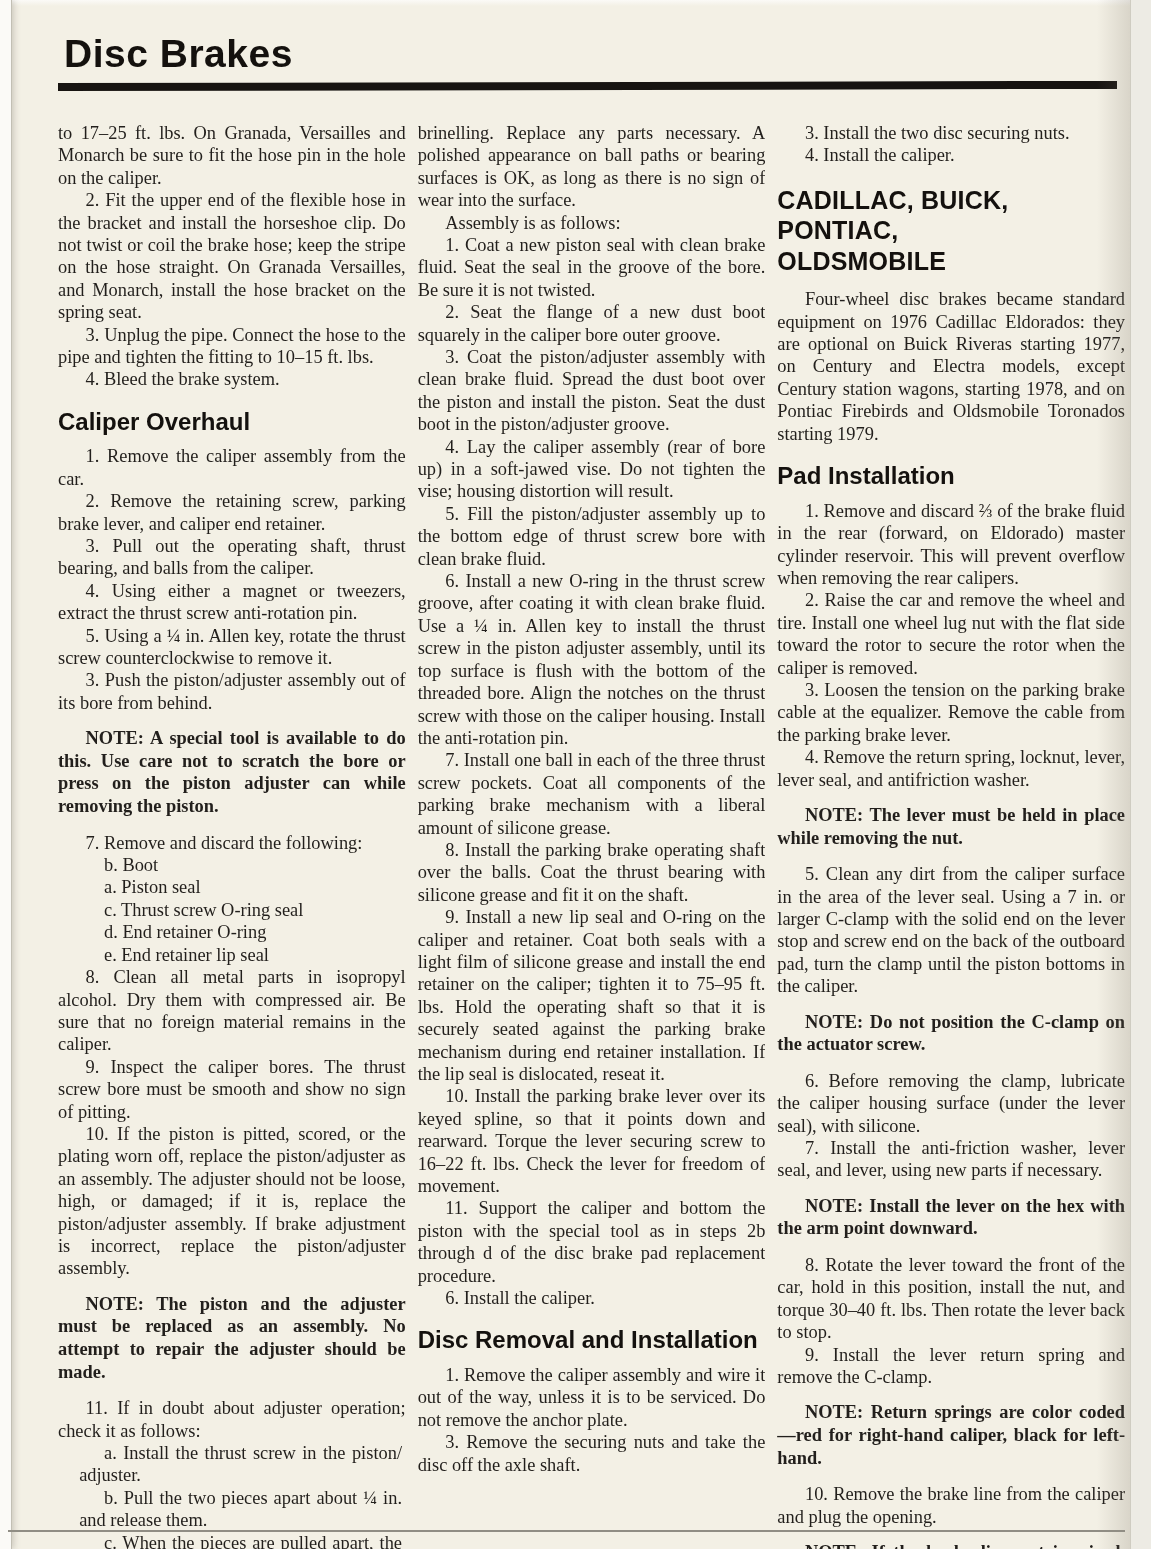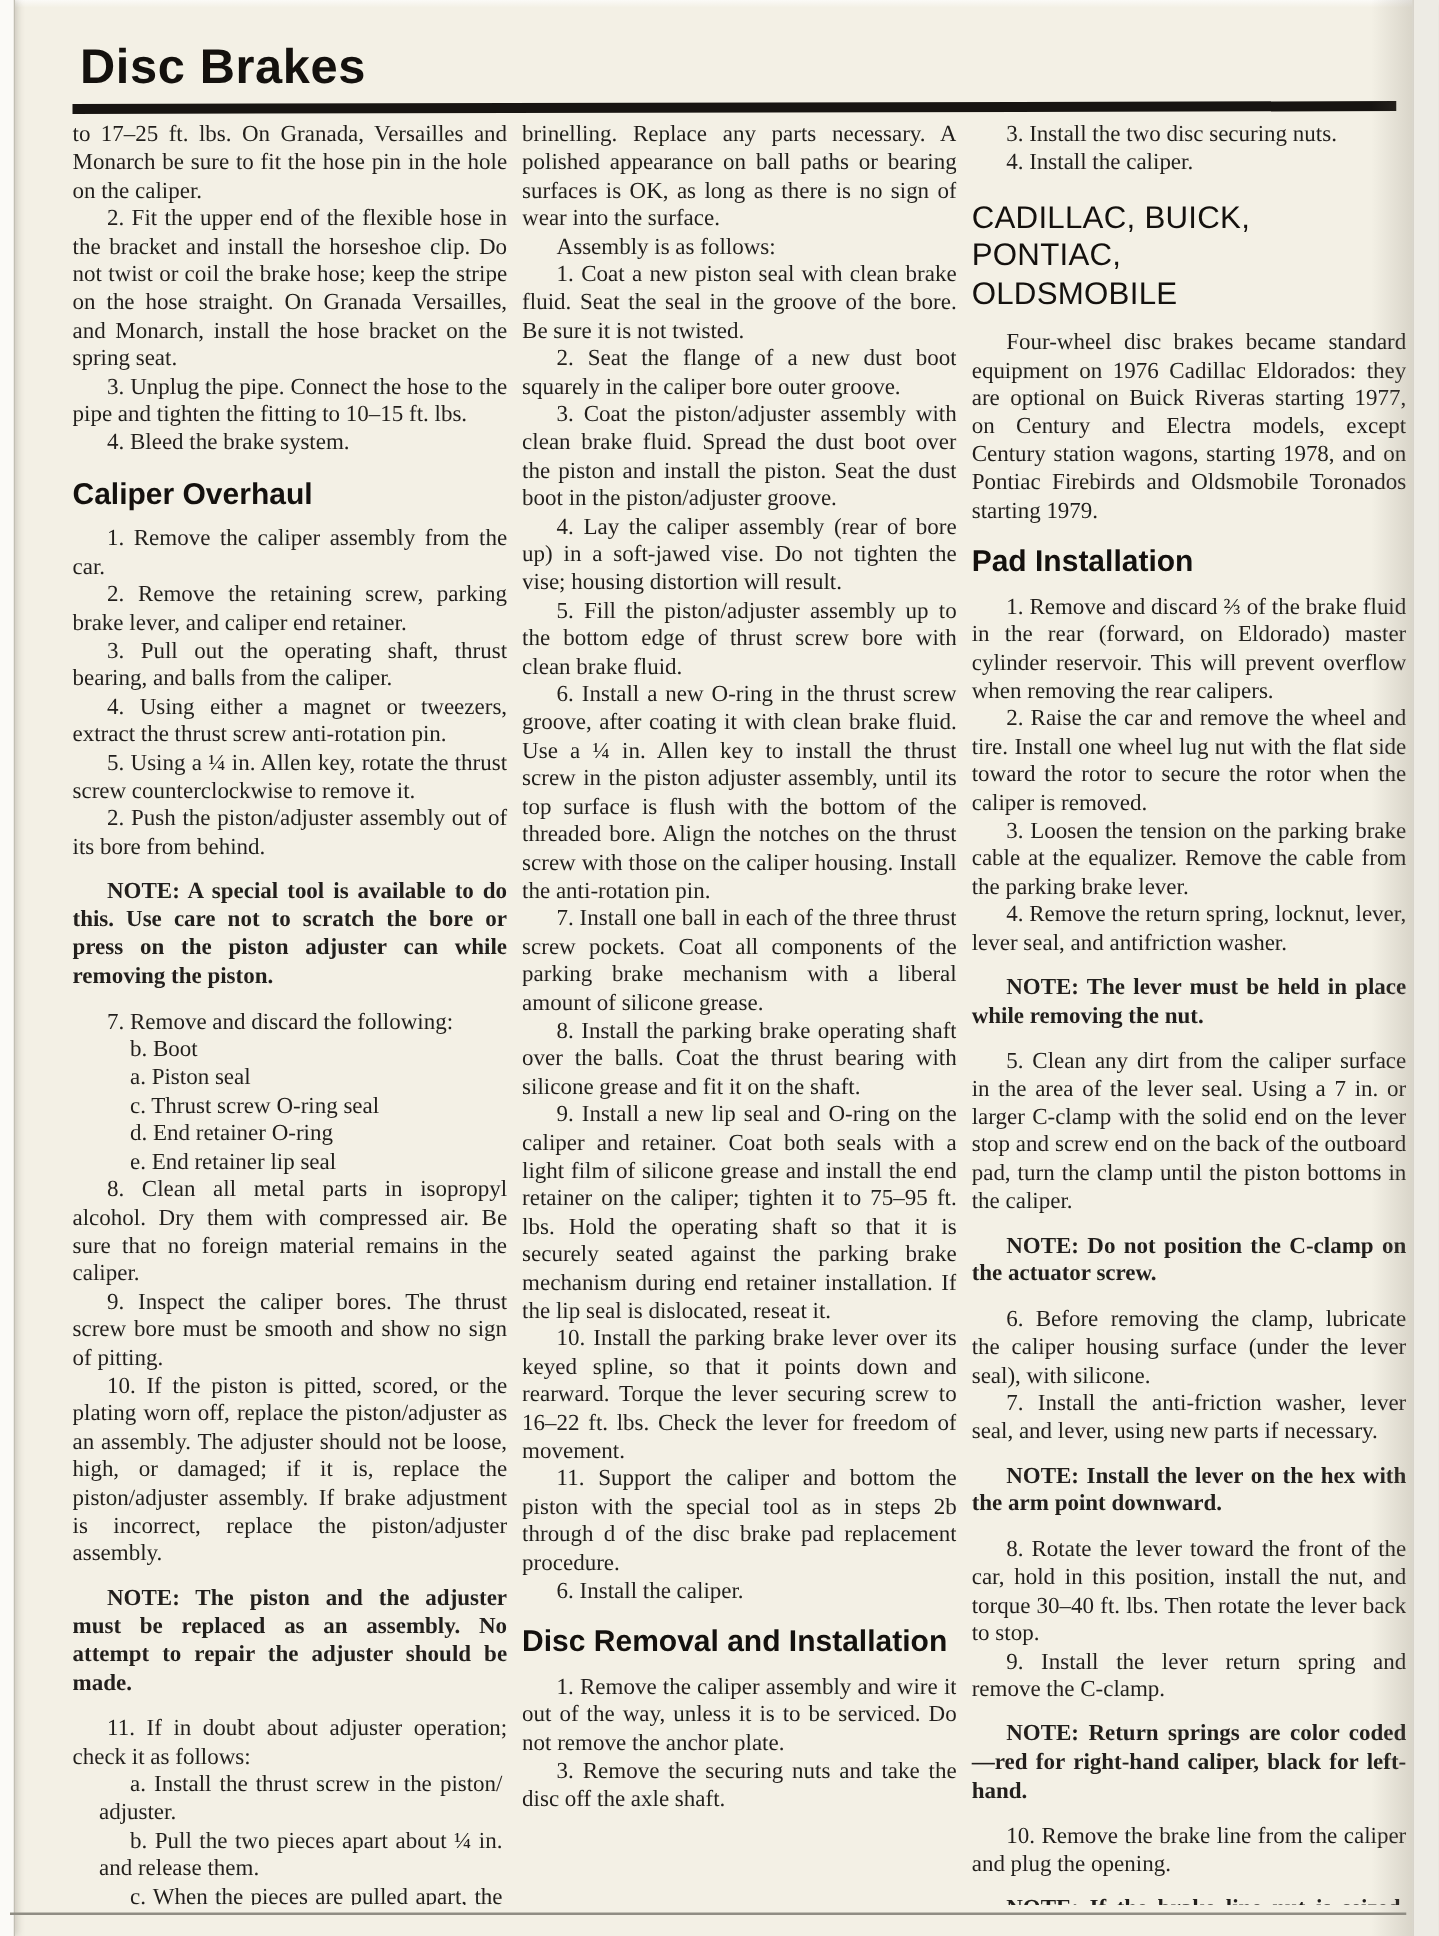--- a/index.html
+++ b/index.html
@@ -54,21 +54,21 @@
   .title-rule{
     margin-top:7px;
     height:8px;width:1059px;
     background:#171411;
     transform:rotate(-0.12deg);
   }
 
   .columns{
     display:flex;
     gap:12px;
-    margin-top:6px;
+    margin-top:32px;
     height:1428px;
     overflow:hidden;
   }
   .col{
     width:349px;
     height:100%;
     overflow:hidden;
   }
 
   .blk{
@@ -82,21 +82,21 @@
   .blk.step{text-indent:1.5em;}
   .blk.sub{margin-left:1.15em;text-indent:1.35em;margin-right:.2em;}
   .blk.note{
     font-weight:bold;
     text-indent:1.5em;
     margin:13px 0 14px;
     line-height:22.6px;
   }
   .blk.h1{
     font-family:"Liberation Sans", sans-serif;
-    font-weight:normal;
+    font-weight:bold;
     font-size:25px;
     line-height:1.22;
     text-align:left;text-indent:0;
     margin:18px 0 12px;
     color:#14110e;
     white-space:pre-line;
     letter-spacing:.2px;
   }
   .blk.h2{
     font-family:"Liberation Sans", sans-serif;
@@ -123,21 +123,21 @@
           <p class="blk p">to 17–25 ft. lbs. On Granada, Versailles and Monarch be sure to fit the hose pin in the hole on the caliper.</p>
           <p class="blk step">2.  Fit the upper end of the flexible hose in the bracket and install the horseshoe clip. Do not twist or coil the brake hose; keep the stripe on the hose straight. On Granada Versailles, and Monarch, install the hose bracket on the spring seat.</p>
           <p class="blk step">3.  Unplug the pipe. Connect the hose to the pipe and tighten the fitting to 10–15 ft. lbs.</p>
           <p class="blk step">4.  Bleed the brake system.</p>
           <h3 class="blk h2">Caliper Overhaul</h3>
           <p class="blk step">1.  Remove the caliper assembly from the car.</p>
           <p class="blk step">2.  Remove the retaining screw, parking brake lever, and caliper end retainer.</p>
           <p class="blk step">3.  Pull out the operating shaft, thrust bearing, and balls from the caliper.</p>
           <p class="blk step">4.  Using either a magnet or tweezers, extract the thrust screw anti-rotation pin.</p>
           <p class="blk step">5.  Using a ¼ in. Allen key, rotate the thrust screw counterclockwise to remove it.</p>
-          <p class="blk step">2.  Push the piston/adjuster assembly out of its bore from behind.</p>
+          <p class="blk step">3.  Push the piston/adjuster assembly out of its bore from behind.</p>
           <p class="blk note">NOTE: A special tool is available to do this. Use care not to scratch the bore or press on the piston adjuster can while removing the piston.</p>
           <p class="blk step">7.  Remove and discard the following:</p>
           <p class="blk sub">b.  Boot</p>
           <p class="blk sub">a.  Piston seal</p>
           <p class="blk sub">c.  Thrust screw O-ring seal</p>
           <p class="blk sub">d.  End retainer O-ring</p>
           <p class="blk sub">e.  End retainer lip seal</p>
           <p class="blk step">8.  Clean all metal parts in isopropyl alcohol. Dry them with compressed air. Be sure that no foreign material remains in the caliper.</p>
           <p class="blk step">9.  Inspect the caliper bores. The thrust screw bore must be smooth and show no sign of pitting.</p>
           <p class="blk step">10.  If the piston is pitted, scored, or the plating worn off, replace the piston/adjuster as an assembly. The adjuster should not be loose, high, or damaged; if it is, replace the piston/adjuster assembly. If brake adjustment is incorrect, replace the piston/adjuster assembly.</p>

